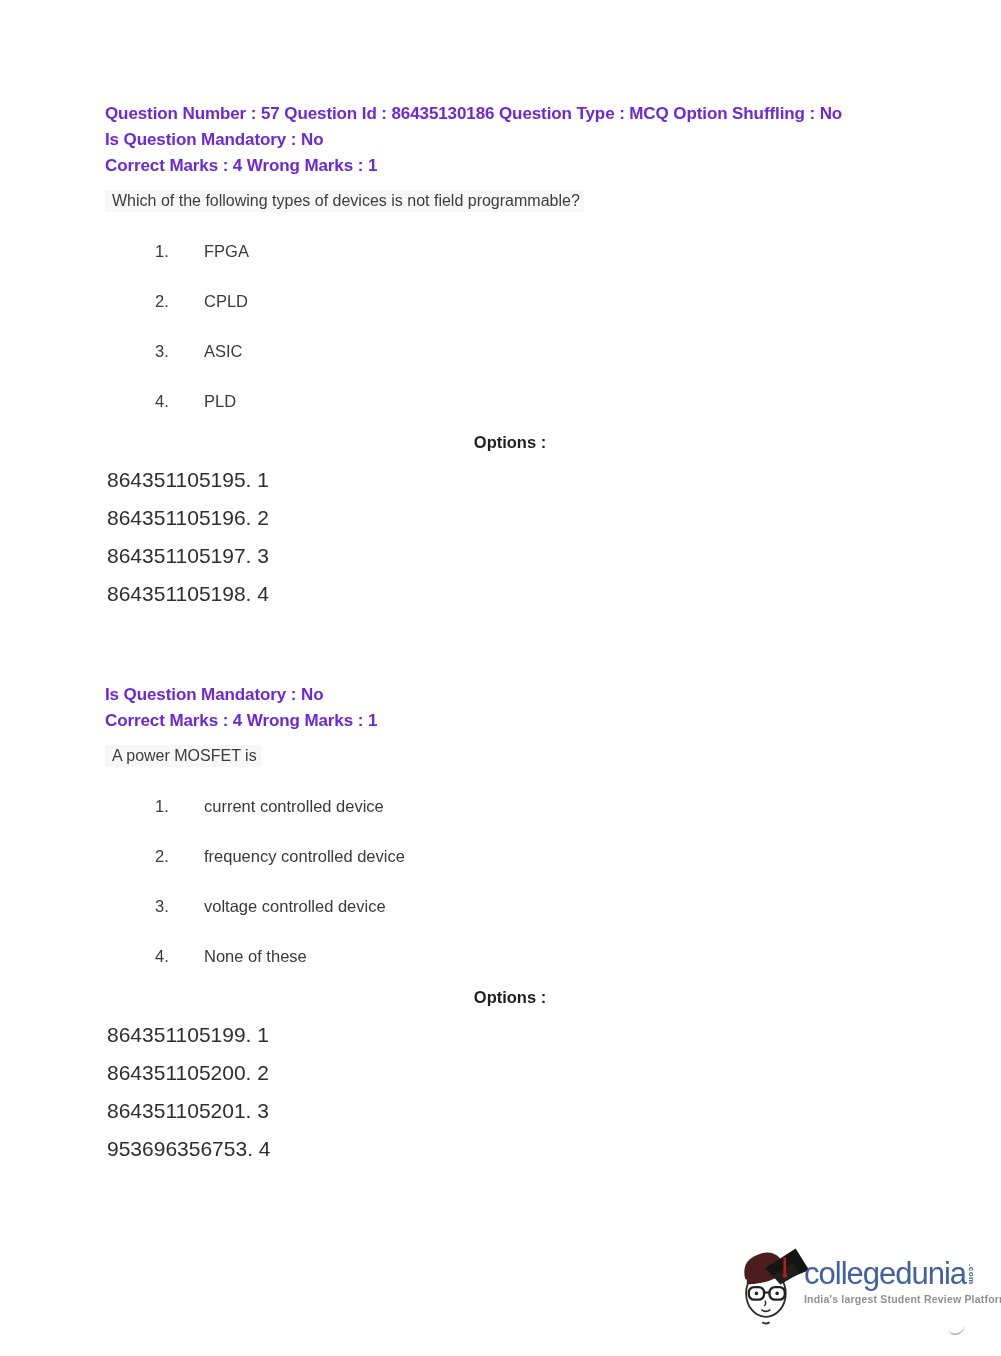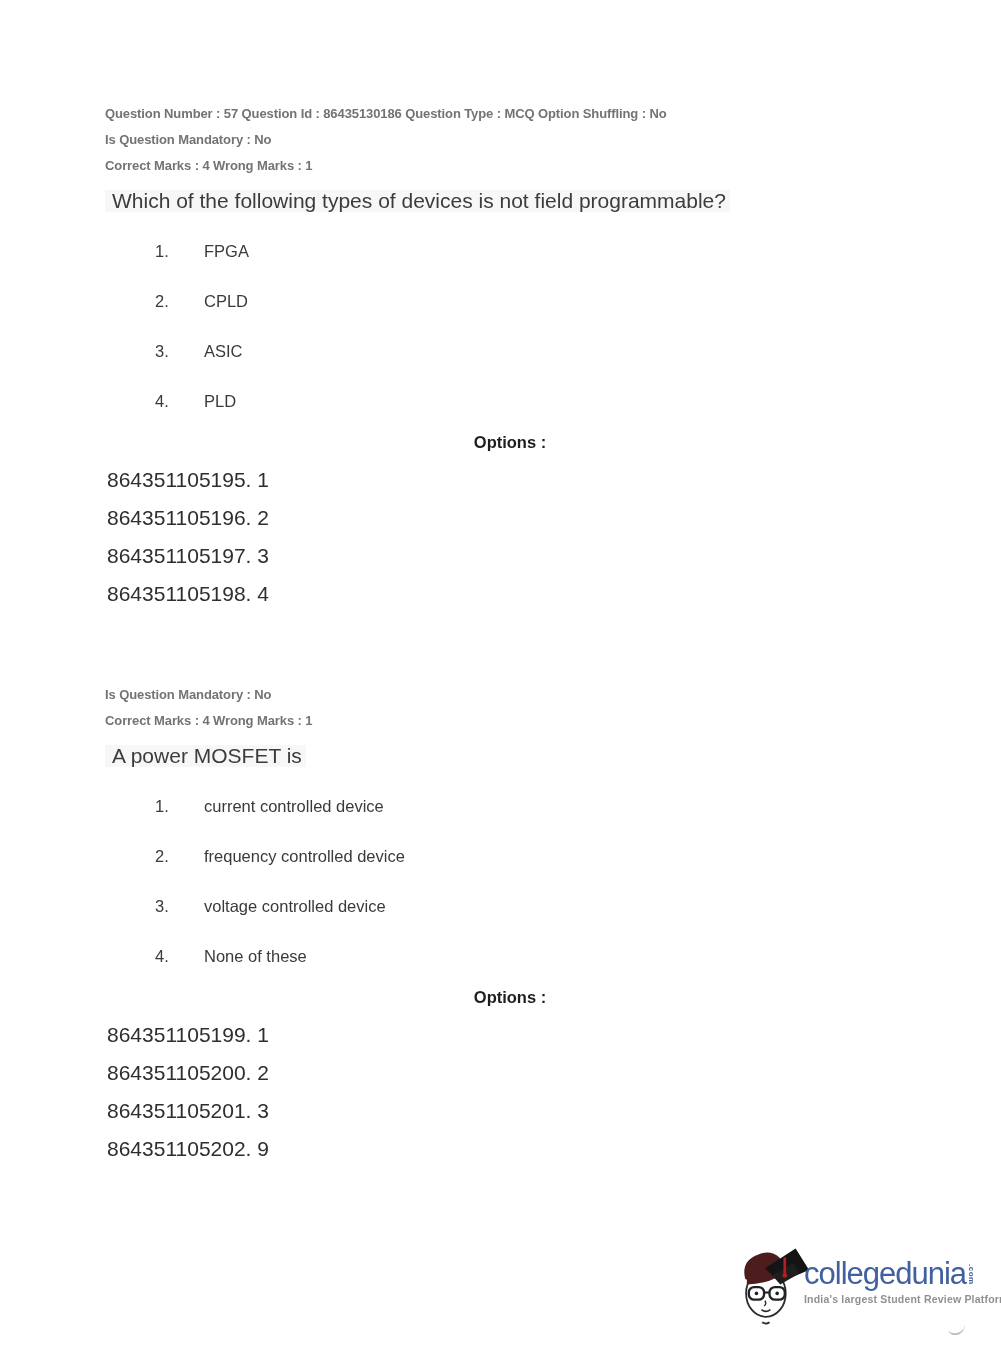--- a/index.html
+++ b/index.html
@@ -8,28 +8,28 @@
     width:1001px;height:1356px;
     background:#ffffff;
     font-family:"Liberation Sans", sans-serif;
     overflow:hidden;
     margin:0 auto;
   }
   .qblock{position:absolute;left:105px;width:810px;}
   .qblock.q1{top:104px;}
   .qblock.q2{top:685px;}
   .meta-line{
-    font-size:13px;font-weight:700;color:#737373;
+    font-size:17px;font-weight:700;color:#6d28d9;
     line-height:20px;letter-spacing:-0.1px;
   }
   .meta-line + .meta-line{margin-top:6px;}
   .marks-line{margin-top:18px;}
   .qtext{
     margin-top:14px;line-height:20px;
-    font-size:21px;color:#3c3c3c;
+    font-size:16px;color:#3c3c3c;
   }
   .qtext span{background:#f7f7f7;padding:1px 4px 1px 7px;display:inline-block;}
   .choice{
     display:flex;align-items:baseline;
     padding-left:50px;line-height:20px;
     font-size:16.5px;color:#3a3a3a;
   }
   .choice.first{margin-top:29px;}
   .choice + .choice{margin-top:30px;}
   .choice-num{width:49px;flex:0 0 49px;}
@@ -126,21 +126,21 @@
     </div>
     <div class="choice">
       <span class="choice-num">4.</span>
       <span class="choice-label">None of these</span>
     </div>
 
     <div class="options-heading">Options :</div>
     <div class="option-id">864351105199. 1</div>
     <div class="option-id">864351105200. 2</div>
     <div class="option-id">864351105201. 3</div>
-    <div class="option-id">864351105202. 9</div>
+    <div class="option-id">953696356753. 4</div>
   </section>
 
   <div class="footer-logo">
     <svg class="mascot" viewBox="0 0 80 92" xmlns="http://www.w3.org/2000/svg" aria-hidden="true">
 
       <path d="M8 36 Q3 16 22 9 Q36 3 46 12 Q50 18 47 26 L40 38 Q24 44 8 36 Z" fill="#4d1d1d"></path>
 
       <ellipse cx="31" cy="52" rx="22" ry="26" fill="#ffffff" stroke="#2b2b2b" stroke-width="2"></ellipse>
 
       <path d="M10 42 Q8 22 26 14 Q40 8 47 20 Q49 28 44 34 Q28 42 10 42 Z" fill="#4d1d1d"></path>

